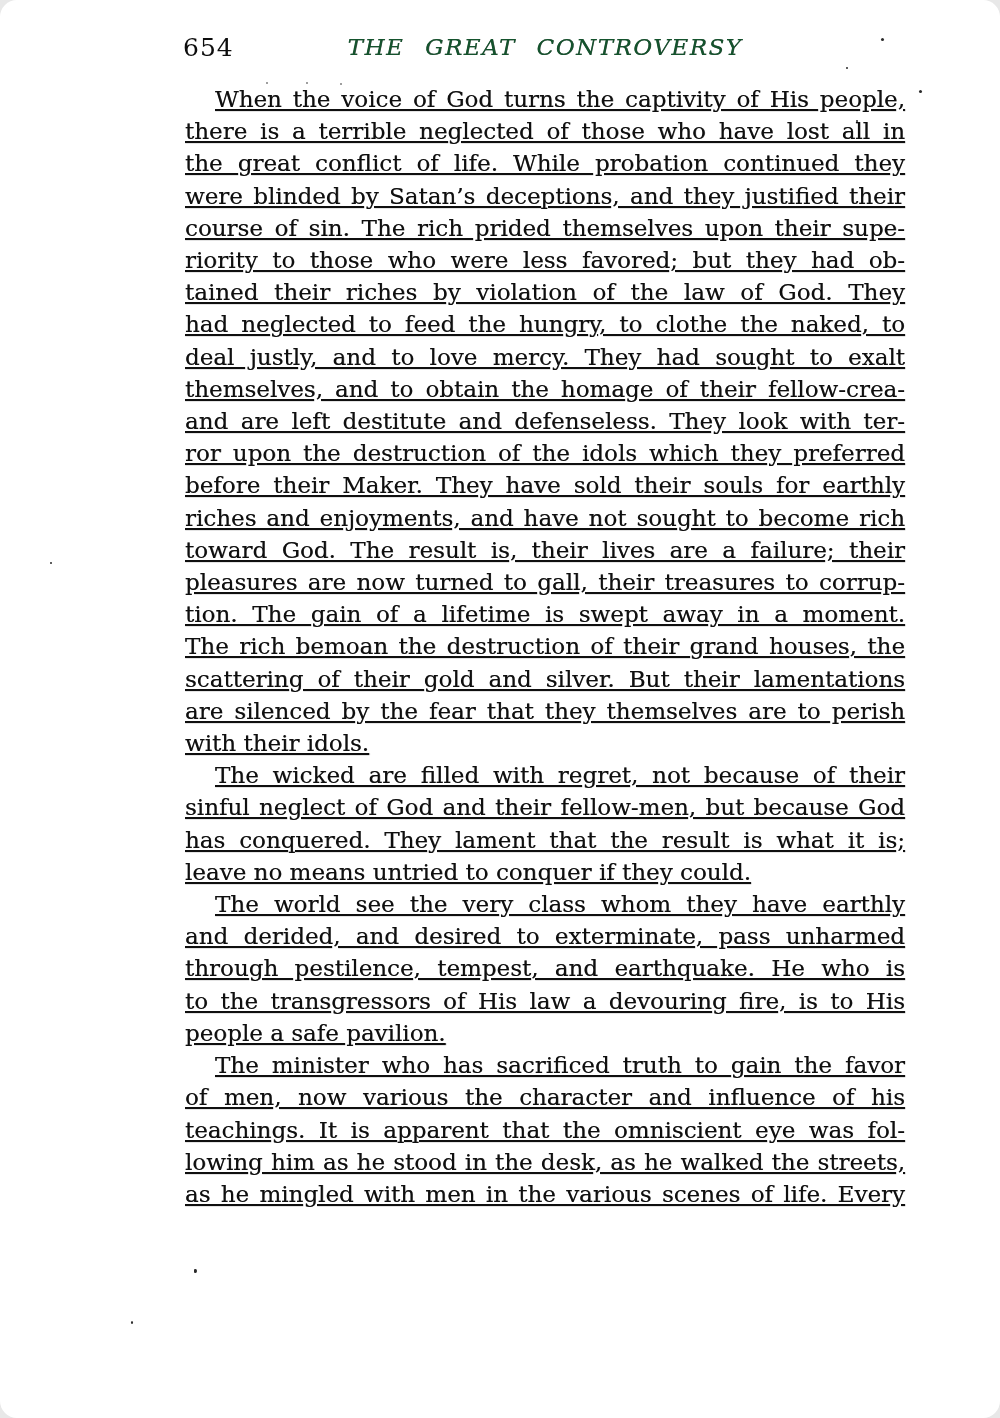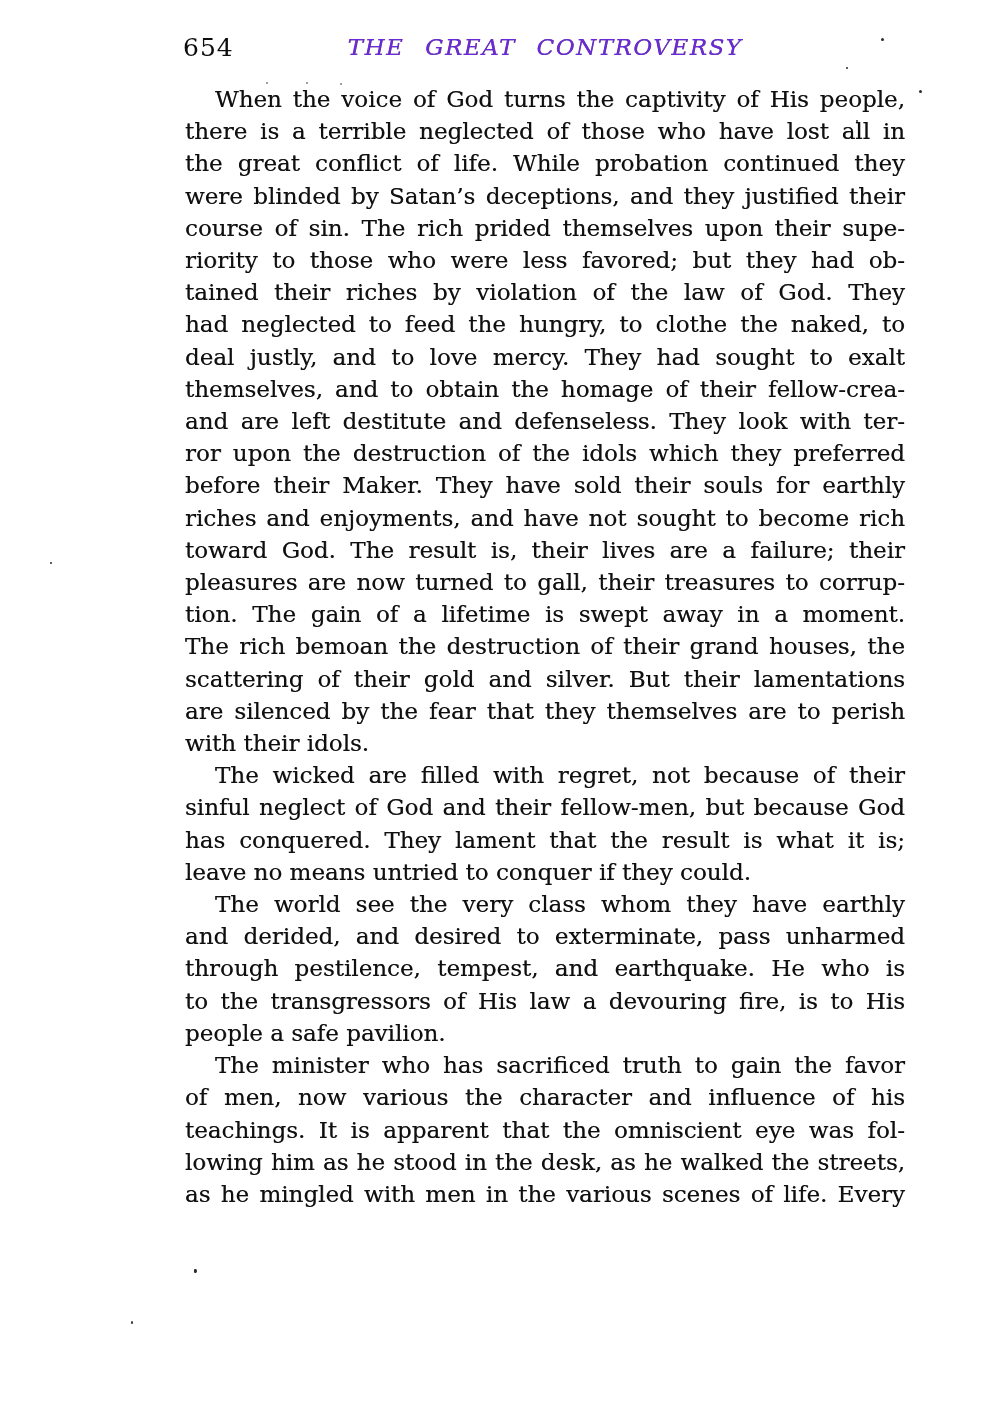--- a/index.html
+++ b/index.html
@@ -8,20 +8,21 @@
     background: #e8e8e8;
   }
   .page {
     position: relative;
     width: 1000px;
     height: 1418px;
     background: #ffffff;
     overflow: hidden;
     font-family: "DejaVu Serif", "Liberation Serif", serif;
     color: #111111;
+    border-radius: 17px;
   }
   
   .header {
     position: absolute;
     left: 185px;
     top: 33px;
     width: 720px;
     height: 30px;
   }
   .page-number {
@@ -35,38 +36,39 @@
   .running-title {
     position: absolute;
     left: 0;
     top: 1px;
     width: 100%;
     text-align: center;
     font-style: italic;
     font-size: 23px;
     letter-spacing: 1.5px;
     word-spacing: 12px;
-    color: #6d28d9;
+    color: #14532d;
     text-shadow: 0.3px 0 0 rgba(0,0,0,0.65);
   }
   
   .text-block {
     position: absolute;
     left: 185px;
     top: 83px;
     width: 720px;
     font-size: 23px;
     line-height: 32.2px;
     color: #0f0f0f;
     text-shadow: 0.3px 0.2px 0 rgba(0,0,0,0.55);
   }
   .line {
     text-align: justify;
     text-align-last: justify;
     white-space: normal;
+    text-decoration: underline;
   }
   .line.first {
     text-indent: 30px;
   }
   .line.lastleft {
     text-align: right;
     text-align-last: left;
   }
   
   .speck {

